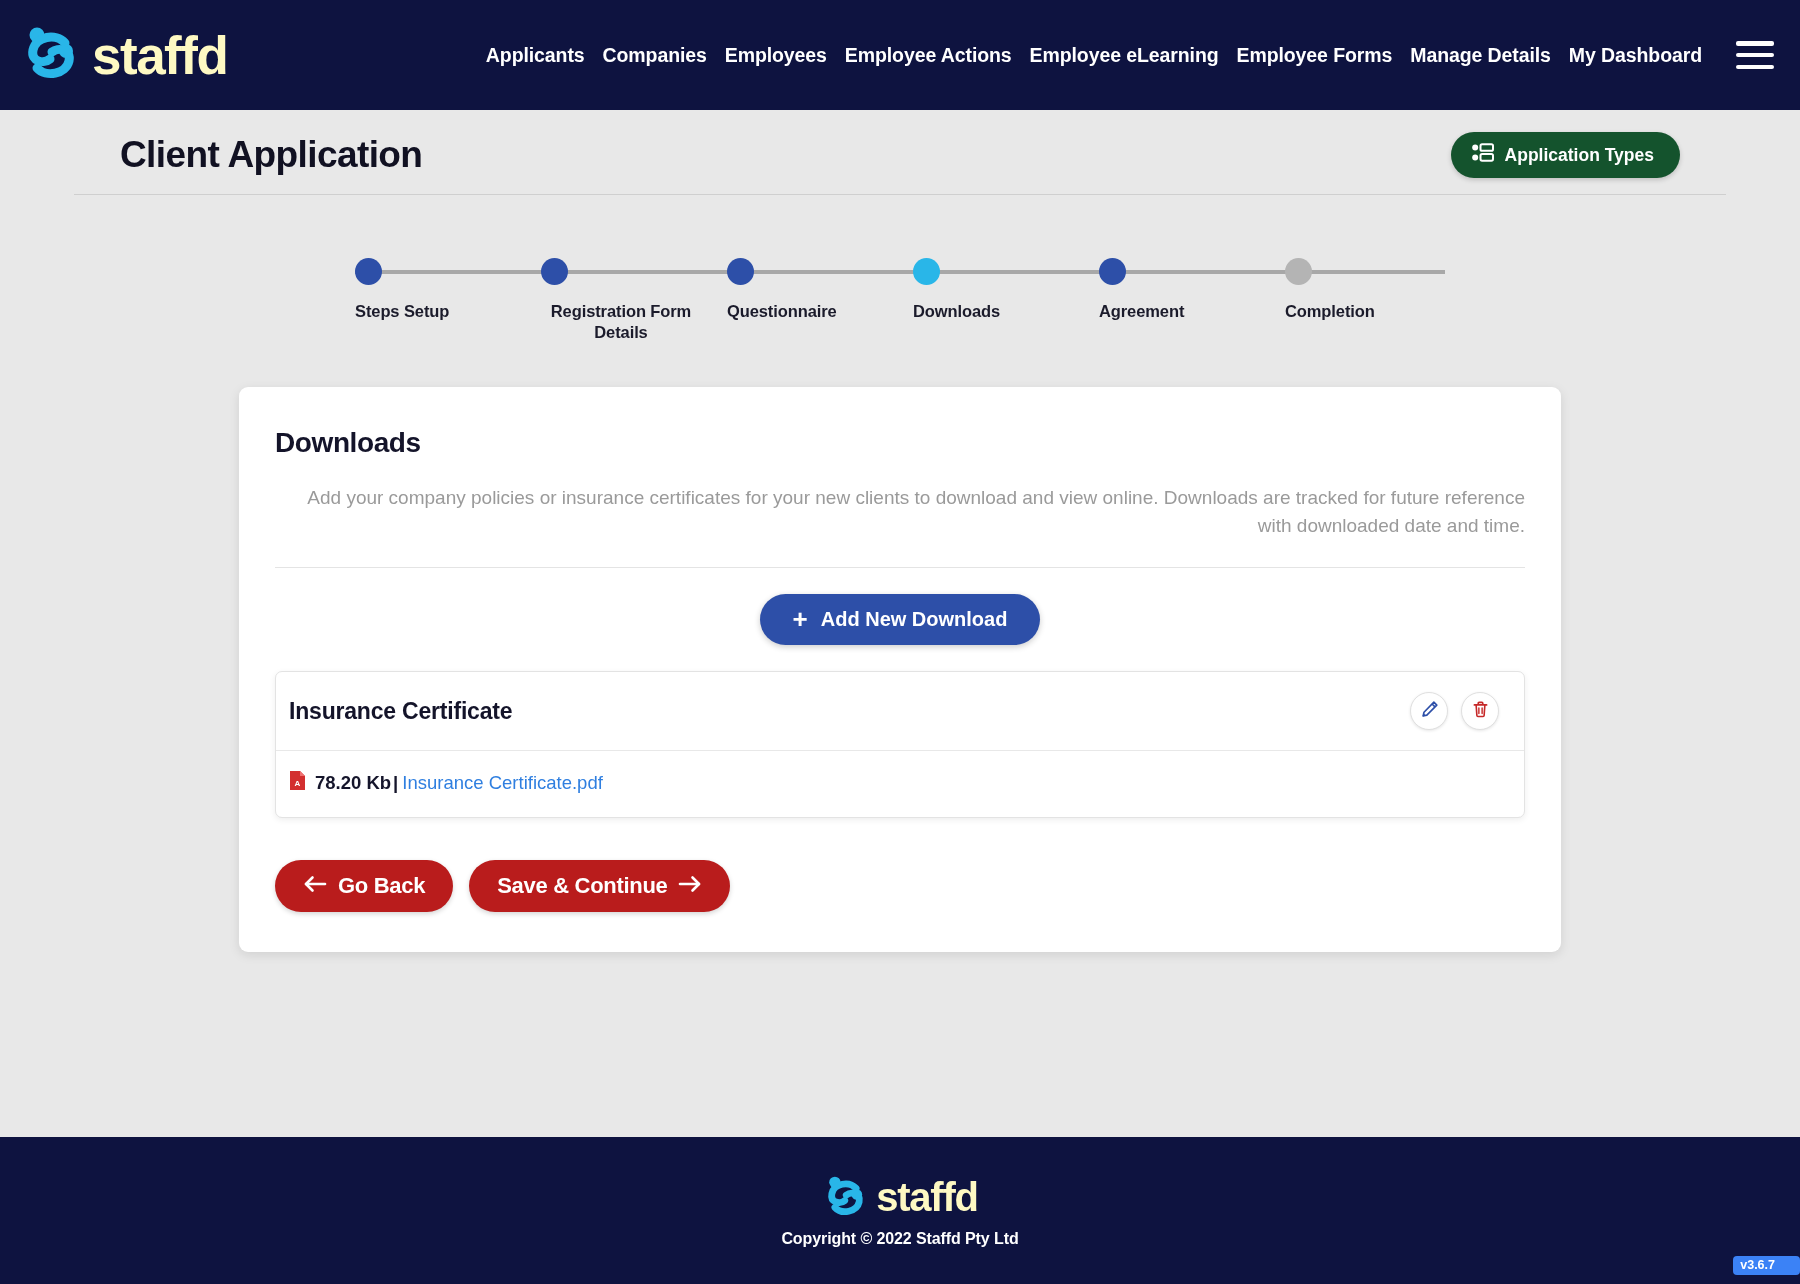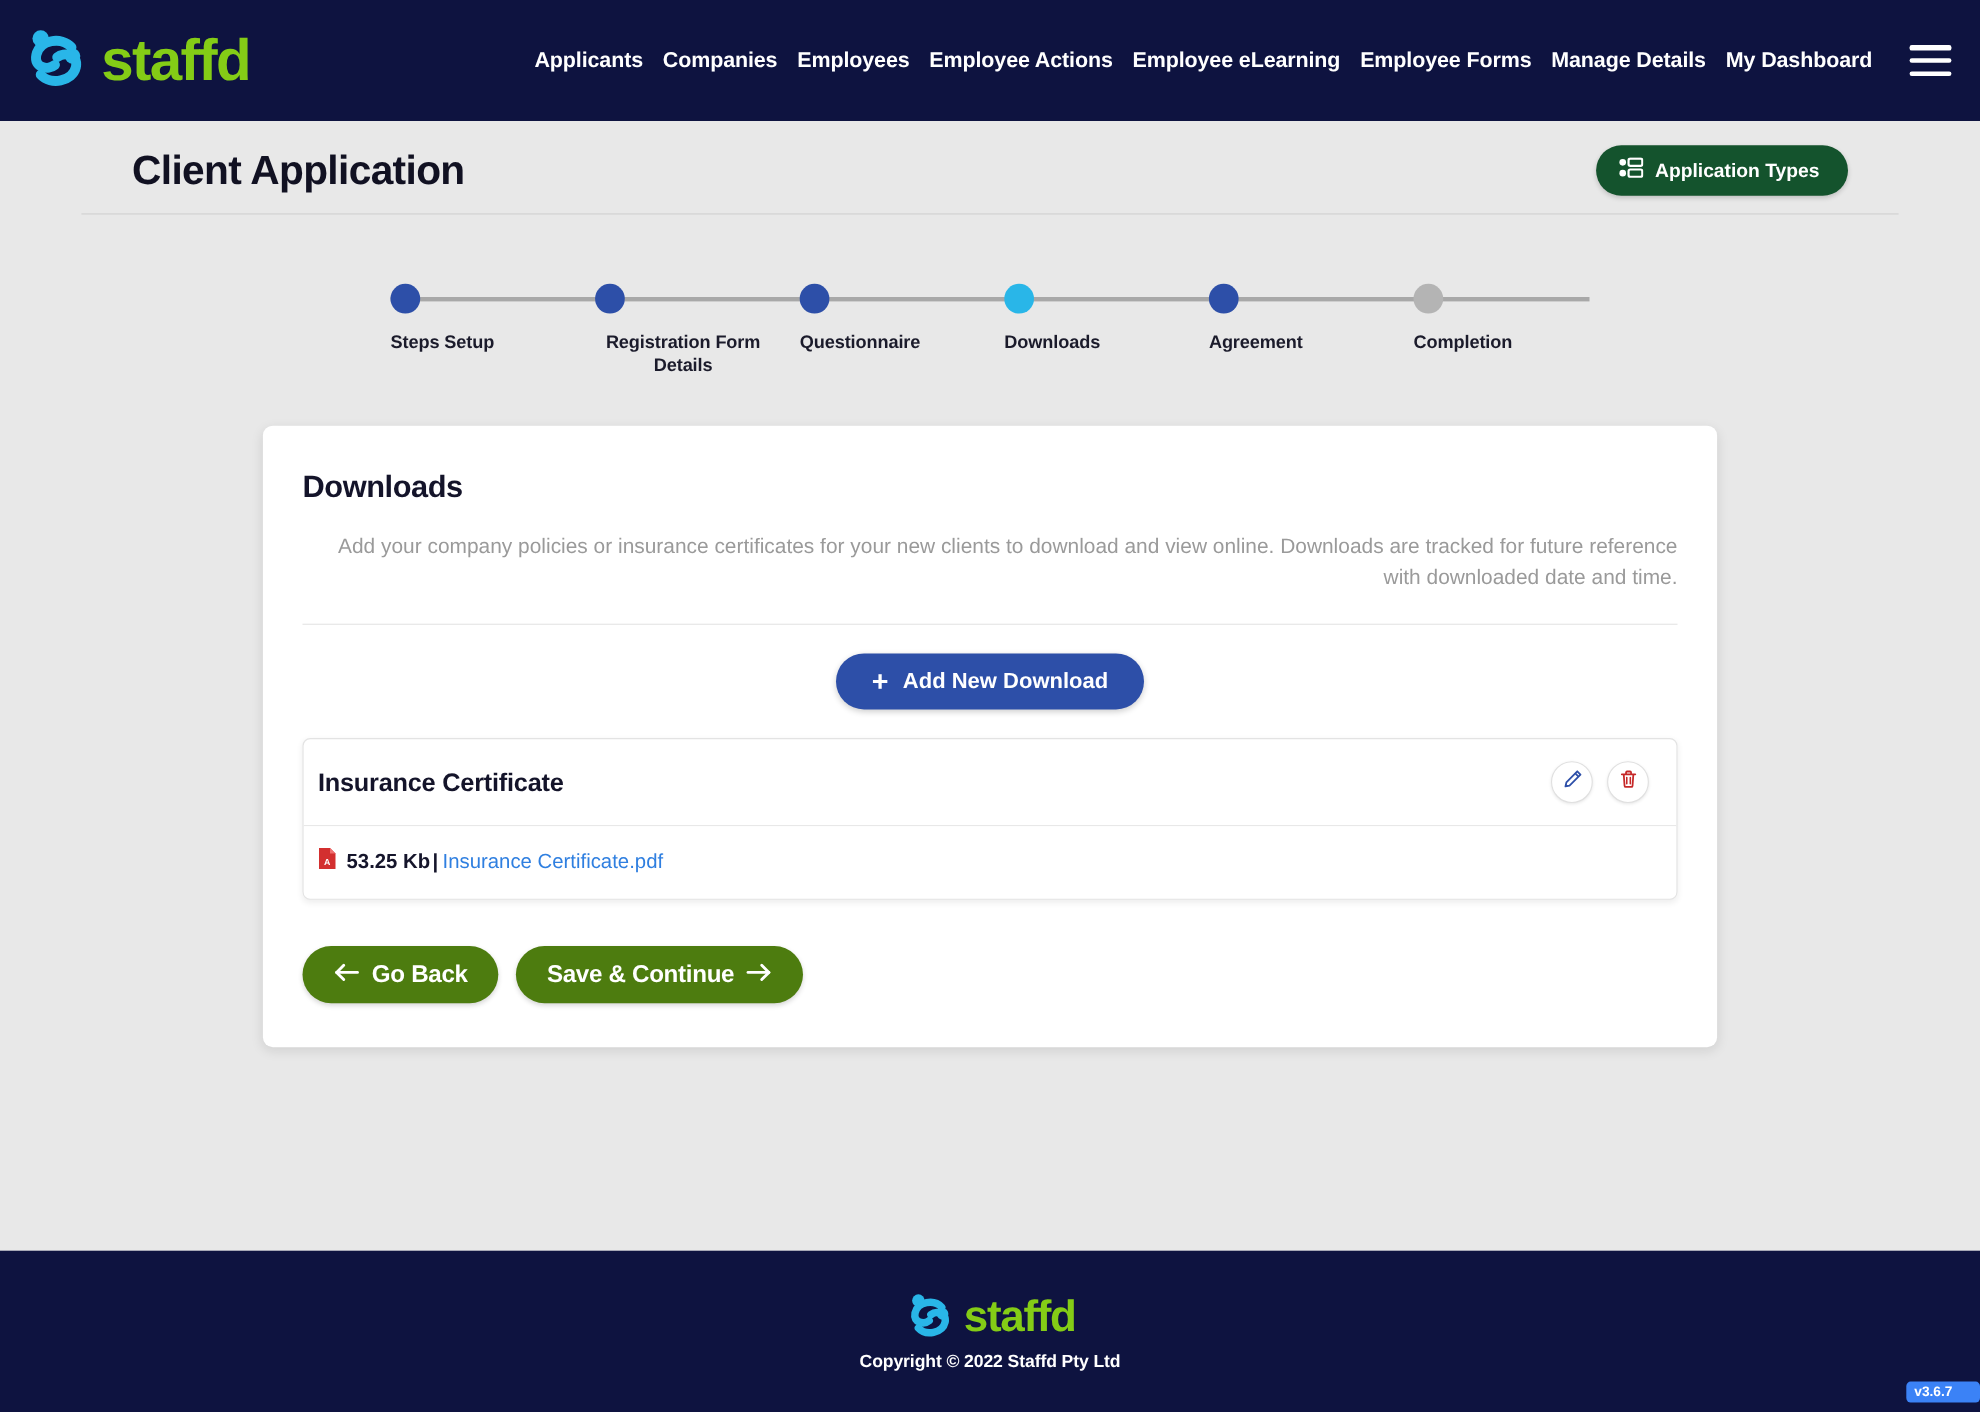--- a/index.html
+++ b/index.html
@@ -37,21 +37,21 @@
   .brand-mark {
     width: 62px;
     height: 62px;
     position: relative;
     flex: none;
   }
 
   .brand-text {
     font-size: 53px;
     font-weight: bold;
-    color: #84cc16;
+    color: #fef9c3;
     letter-spacing: -1.5px;
     line-height: 1;
   }
 
   .nav-links {
     display: flex;
     align-items: center;
     gap: 18px;
     margin-left: auto;
     margin-right: 34px;
@@ -308,21 +308,21 @@
   }
 
   
   .btn-row {
     display: flex;
     gap: 16px;
     margin-top: 42px;
   }
 
   .btn-gray {
-    background: #4d7c0f;
+    background: #b91c1c;
     color: #fff;
     border: none;
     border-radius: 40px;
     padding: 13px 28px;
     font-size: 22px;
     font-weight: bold;
     font-family: "Liberation Sans", sans-serif;
     display: flex;
     align-items: center;
     gap: 11px;
@@ -500,21 +500,21 @@
           </div>
         </div>
         <div class="dl-body">
           <span class="pdf-icon">
             <svg width="17" height="21" viewBox="0 0 17 21" aria-hidden="true">
               <path d="M1 1 H11 L16 6 V20 H1 Z" fill="#d32f2f"></path>
               <path d="M11 1 L16 6 H11 Z" fill="#f07070"></path>
               <text x="8.5" y="16" font-size="8" font-family="Liberation Sans, sans-serif" fill="#ffffff" text-anchor="middle" font-weight="bold">A</text>
             </svg>
           </span>
-          <span class="file-size">53.25 Kb</span>
+          <span class="file-size">78.20 Kb</span>
           <span class="file-size" style="margin-left:-7px;">|</span>
           <a class="file-link" href="#" style="margin-left:-5px;">Insurance Certificate.pdf</a>
         </div>
       </div>
 
       <div class="btn-row">
         <button class="btn-gray">
           <span>
             <svg width="24" height="18" viewBox="0 0 24 18" aria-hidden="true">
               <path d="M22 9 H3" stroke="#ffffff" stroke-width="2.6" stroke-linecap="round"></path>

